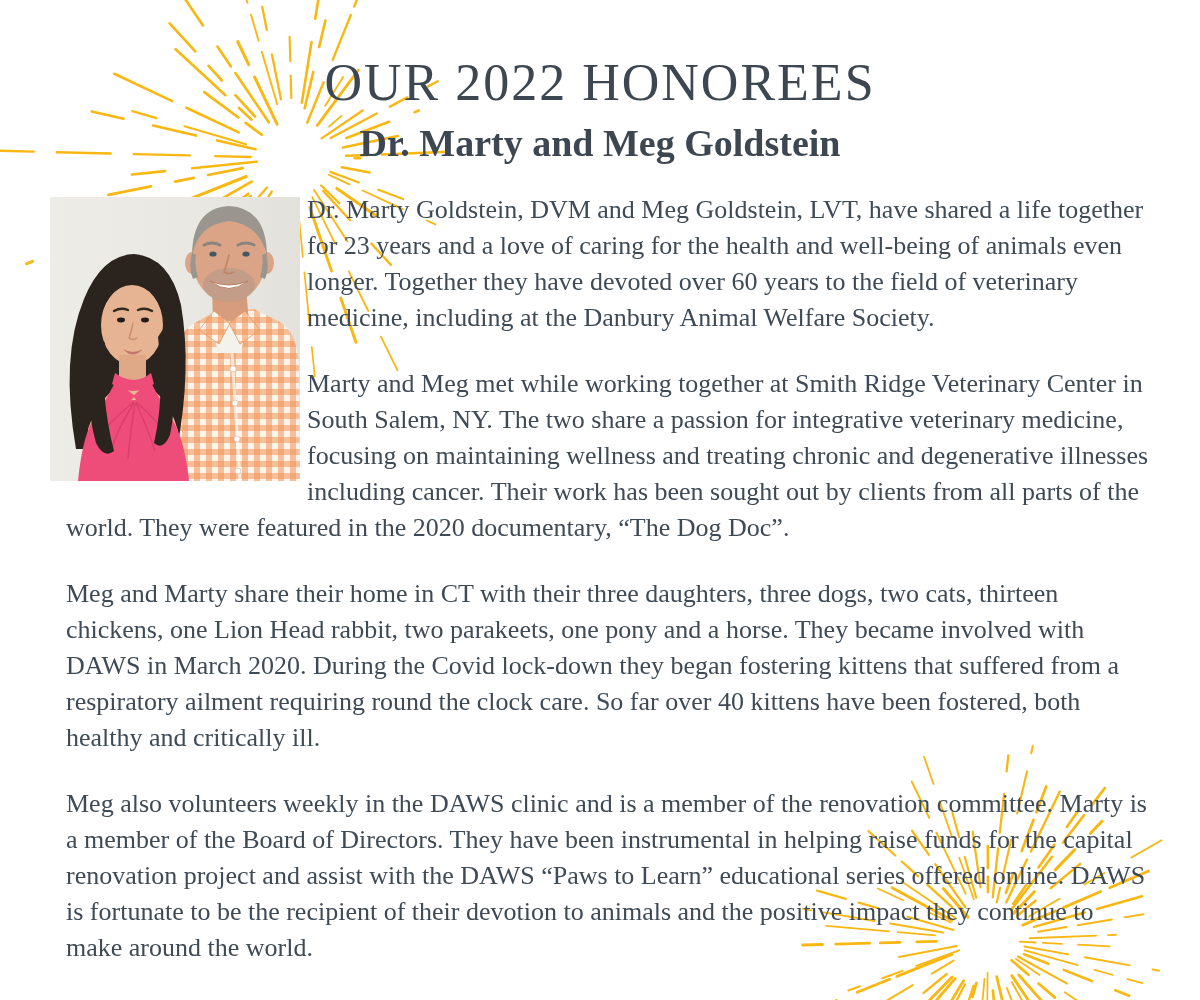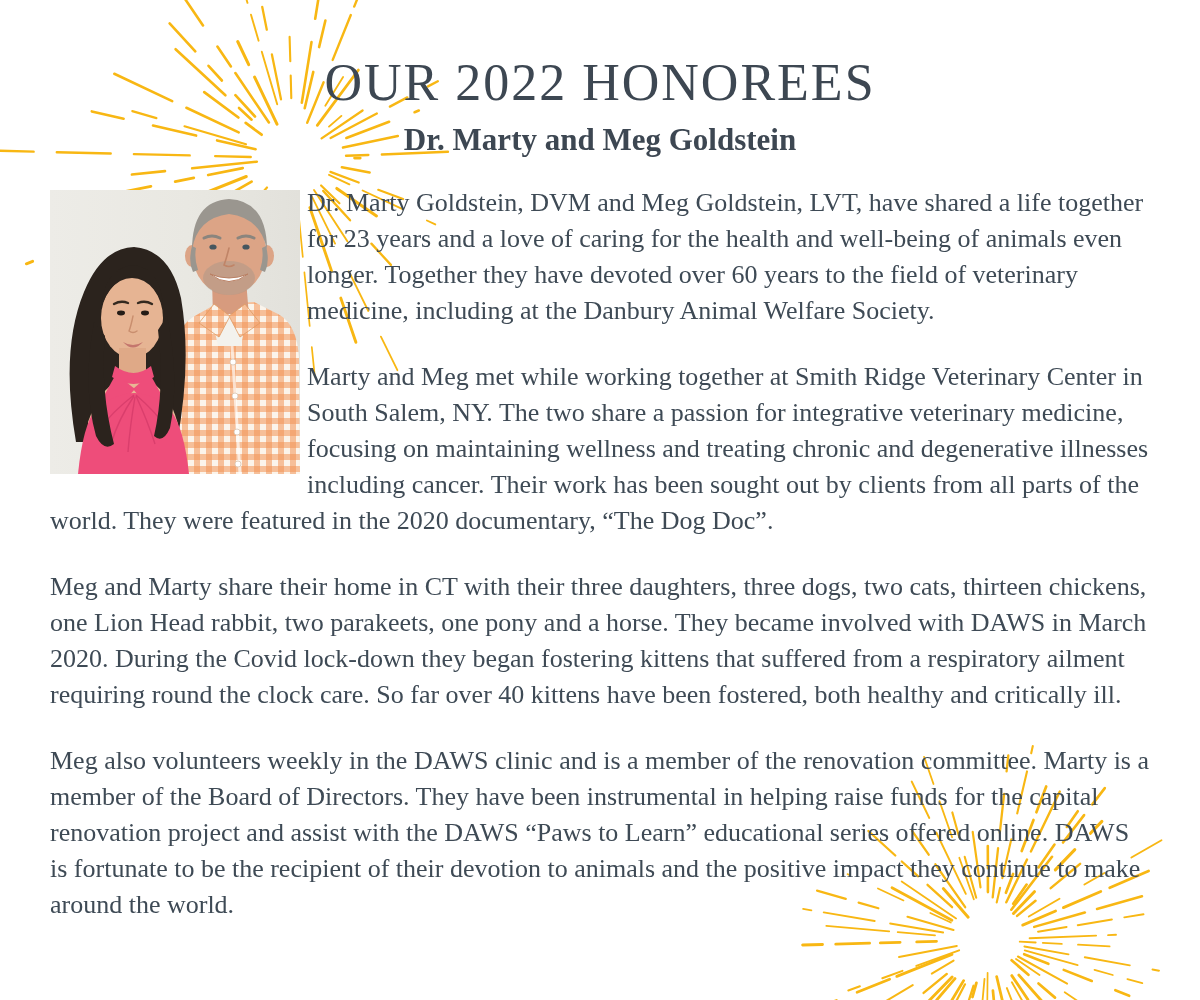--- a/index.html
+++ b/index.html
@@ -11,27 +11,27 @@
   .burst{position:absolute;pointer-events:none;z-index:1;}
   .burst line{stroke-linecap:round;fill:none;}
   .burst-tl{left:0;top:0;width:640px;height:560px;}
   .burst-br{left:760px;top:740px;width:440px;height:260px;}
   .header{position:relative;z-index:2;text-align:center;padding-top:56px;}
   .header h1{
     margin:0;font-weight:400;font-size:52px;line-height:1.05;
     letter-spacing:2px;color:#3d4752;
   }
   .header h2{
-    margin:12px 0 0;font-weight:700;font-size:31px;line-height:1.1;color:#3d4752;
+    margin:12px 0 0;font-weight:700;font-size:38px;line-height:1.1;color:#3d4752;
   }
   .bio{
     position:relative;z-index:2;margin:28px 50px 0 50px;
     font-size:26px;line-height:36px;color:#3e4a55;text-align:left;
   }
-  .bio p{margin:0 0 30px 0;}
+  .bio p{margin:0 0 30px 16px;}
   .photo{
     float:left;width:250px;height:284px;margin:5px 7px 10px 0;padding:0;
   }
   .photo svg{display:block;width:250px;height:284px;}
 </style>
 </head>
 <body>
 
 <div class="page">
 

